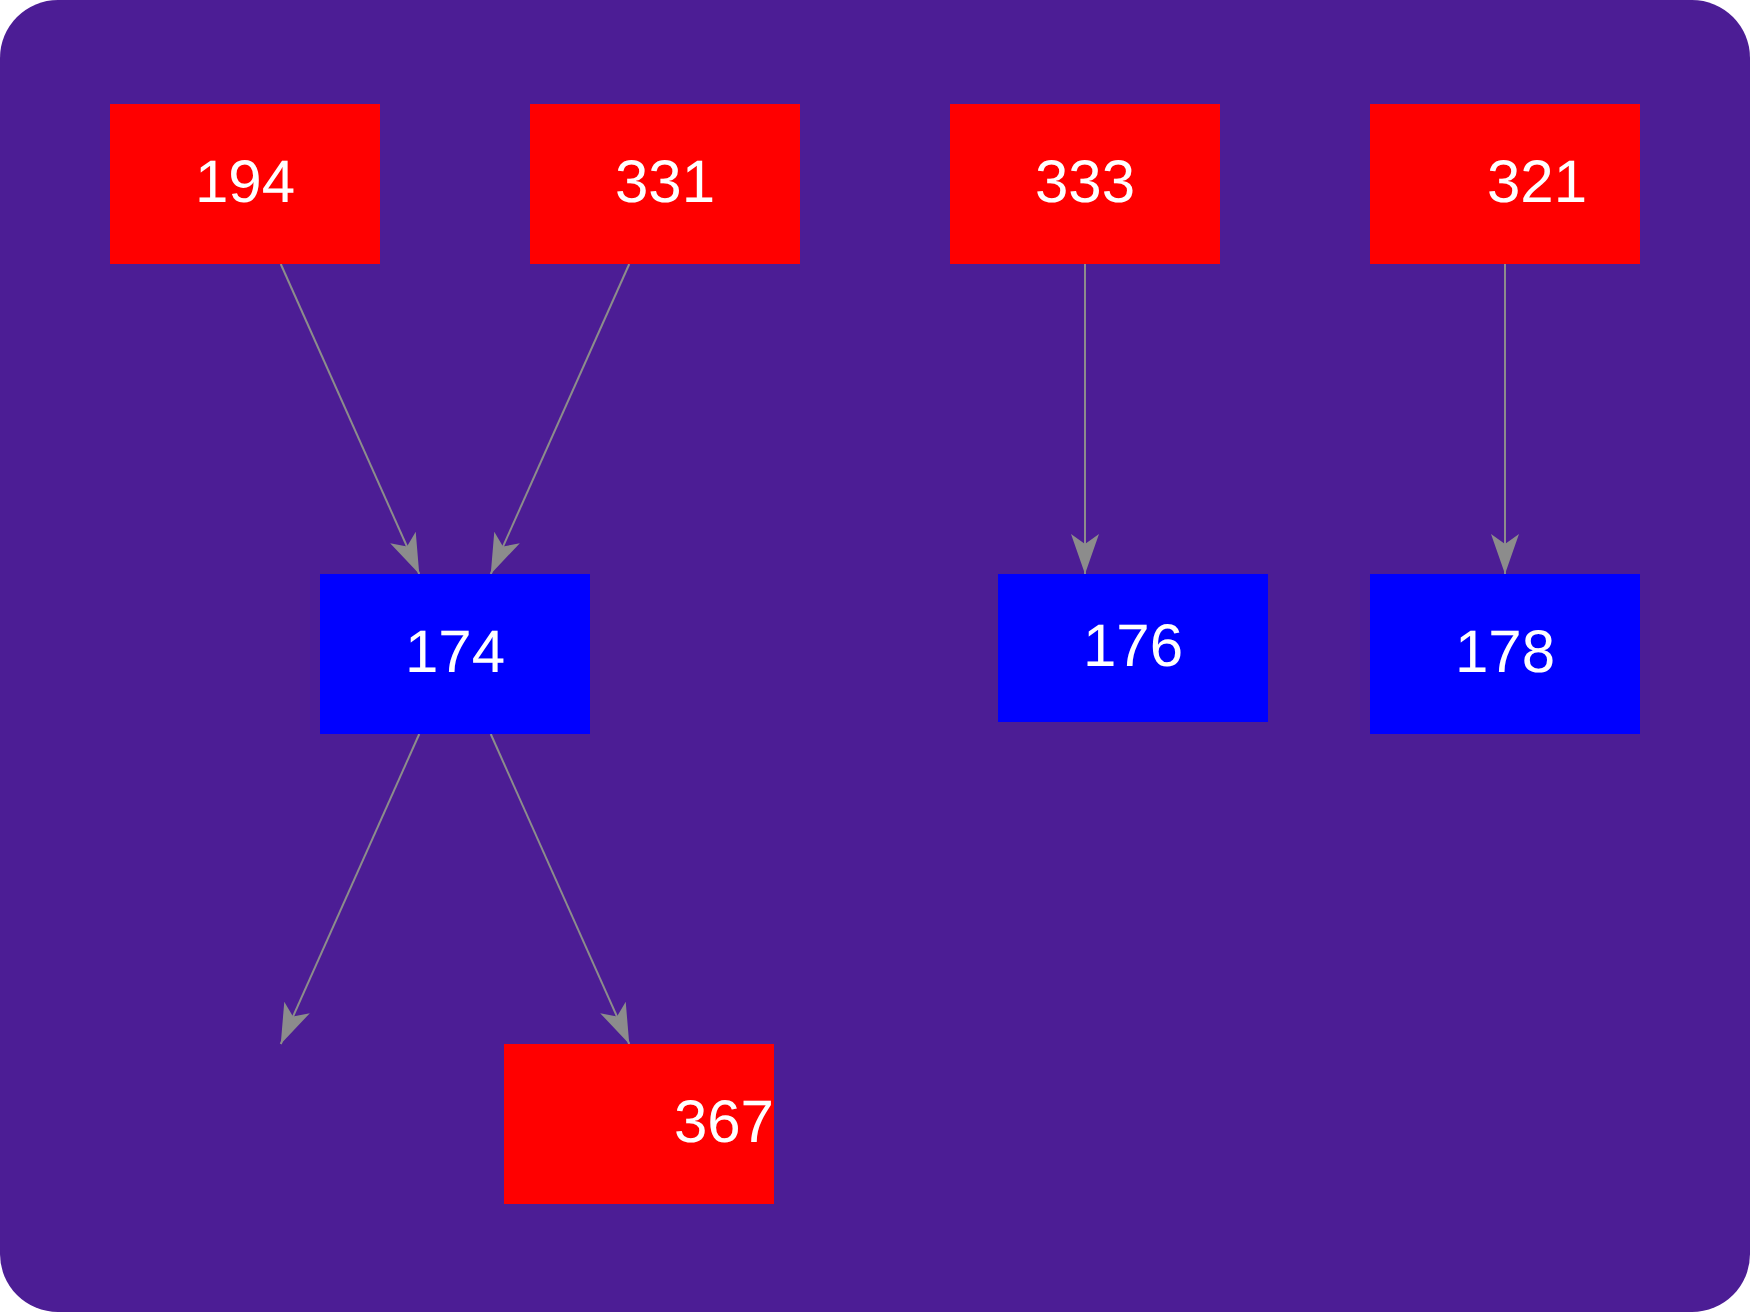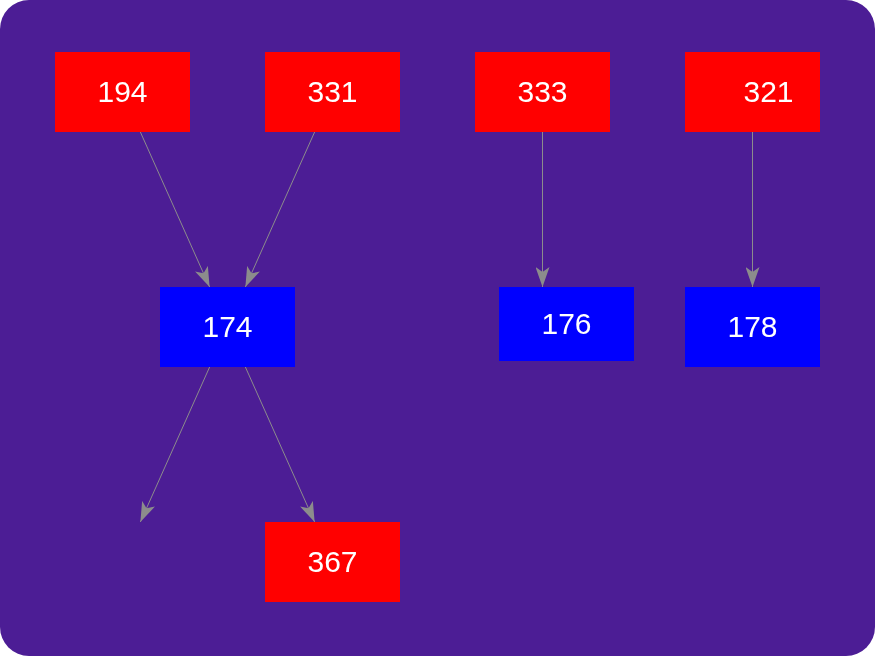--- a/index.html
+++ b/index.html
@@ -68,16 +68,16 @@
     </div>
     <div class="node" style="left: 160px; top: 287px; width: 135px; height: 80px; background: rgb(0, 0, 255);">
       <span style="color: rgb(255, 255, 255); text-align: right;">174</span>
     </div>
     <div class="node" style="left: 475px; top: 287px; width: 135px; height: 74px; background: rgb(0, 0, 255); margin-left: 24px;">
       <span style="color: rgb(255, 255, 255);">176</span>
     </div>
     <div class="node" style="left: 685px; top: 287px; width: 135px; height: 80px; background: rgb(0, 0, 255);">
       <span style="color: rgb(255, 255, 255); text-align: right;">178</span>
     </div>
-    <div class="node" style="left: 265px; top: 522px; width: 135px; height: 80px; background: rgb(255, 0, 0);">
+    <div class="node" style="left: 252px; top: 522px; width: 135px; height: 80px; background: rgb(255, 0, 0); justify-content: flex-end;">
       <span style="color: rgb(255, 255, 255);">367</span>
     </div>
   </div>
 
 </body></html>

